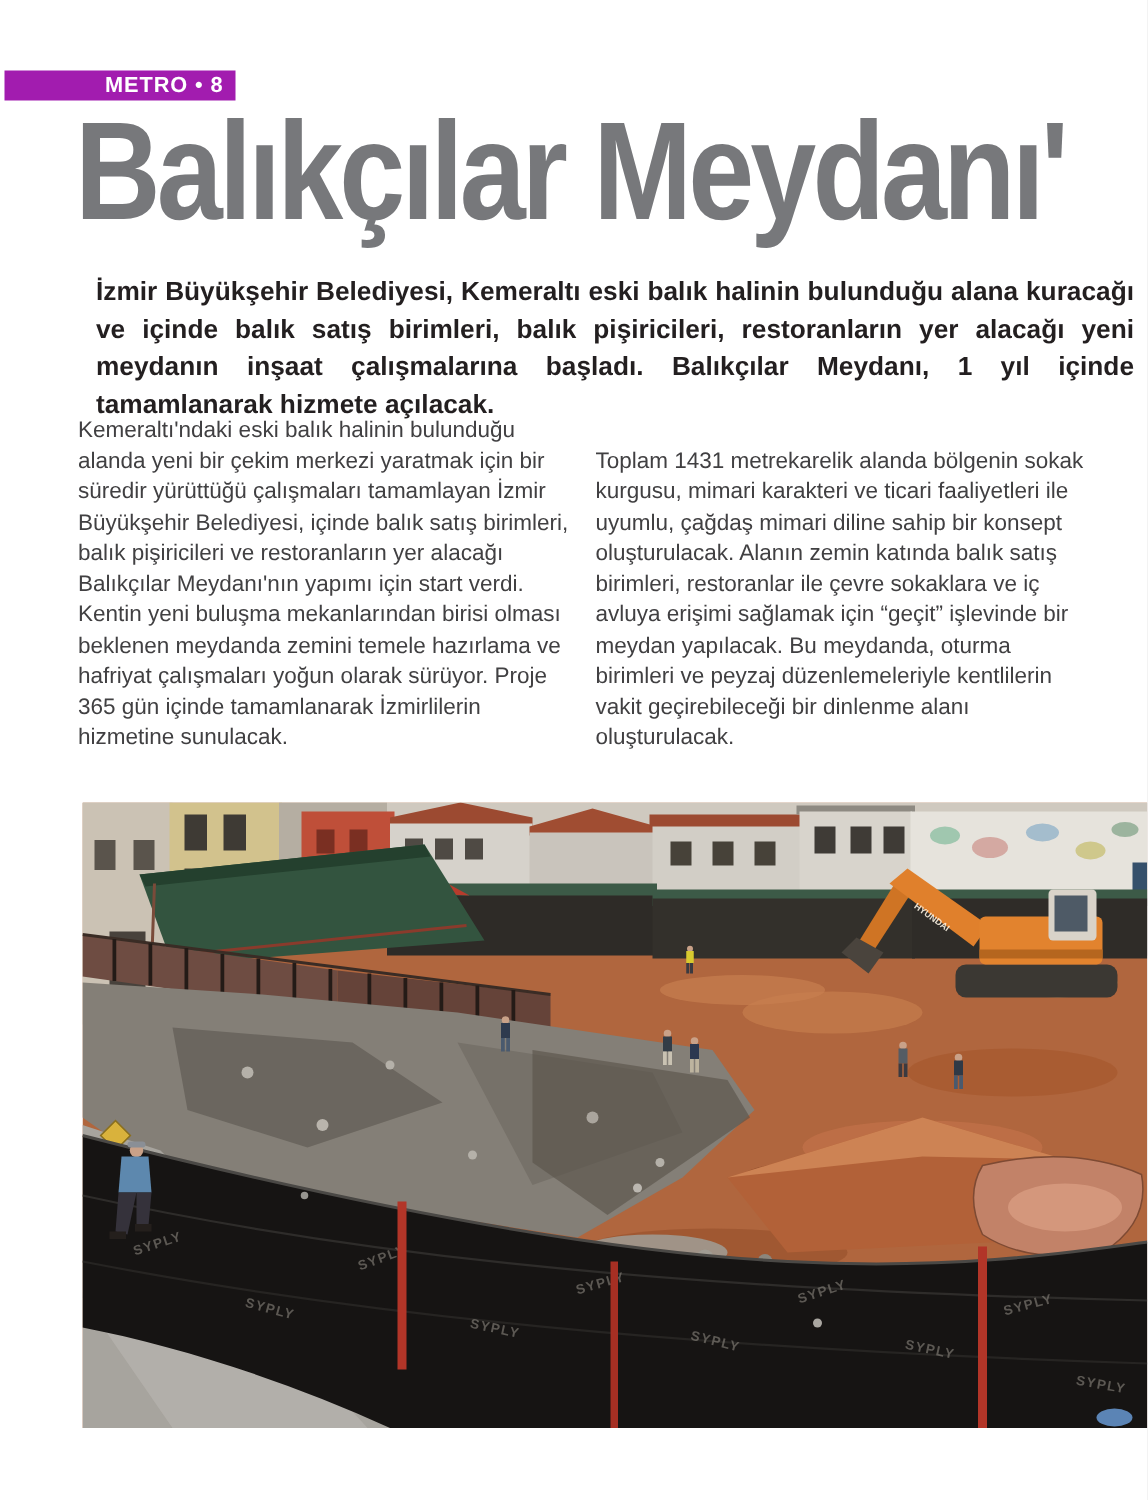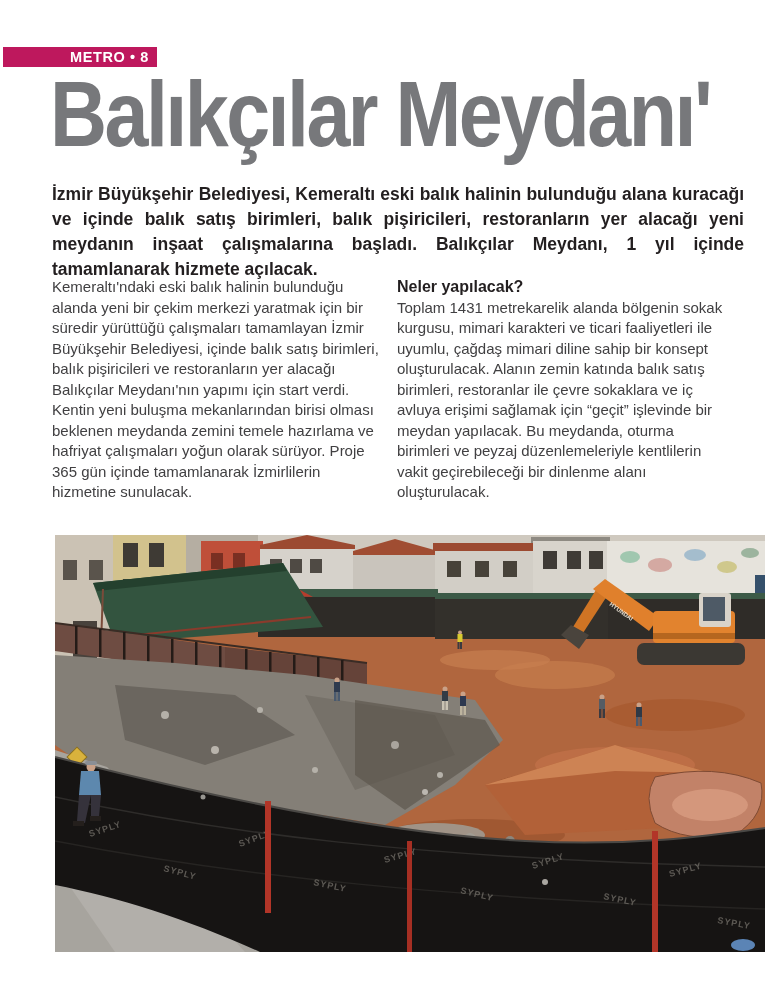--- a/index.html
+++ b/index.html
@@ -2,34 +2,34 @@
 <html><head>
 <meta charset="utf-8">
 <style>
   html,body { margin:0; padding:0; background:#e9e9e9; }
   .page {
     position:relative; width:765px; height:1000px; background:#ffffff;
     overflow:hidden; font-family:"Liberation Sans", sans-serif; margin:0 auto;
   }
   .masthead {
     position:absolute; left:3px; top:47px; width:154px; height:20px;
-    background:#be185d; color:#ffffff; font-weight:bold; font-size:14.5px;
+    background:#a21caf; color:#ffffff; font-weight:bold; font-size:14.5px;
     letter-spacing:0.6px; display:flex; align-items:center; justify-content:flex-end;
     padding-right:8px; box-sizing:border-box;
   }
   .headline {
     position:absolute; left:50px; top:64px; width:715px; height:108px; overflow:hidden;text-decoration:underline;
   }
   .headline-inner {
     display:inline-block; white-space:nowrap; font-weight:bold;
     font-size:93px; line-height:100px; letter-spacing:-3px; color:#77787b;
     transform:scaleX(0.85); transform-origin:0 0;
   }
   .lede {
-    position:absolute; left:52px; top:164px; width:692px;
+    position:absolute; left:64px; top:164px; width:692px;
     font-weight:bold; font-size:17.5px; line-height:25px; color:#231f20;
     text-align:justify;
   }
   .columns {
     position:absolute; left:52px; top:277px; width:692px;
     display:flex; gap:13px;align-items:flex-end;
   }
   .col { width:332px; font-size:15px; line-height:20.5px; color:#414042; }
   .col p { margin:0; }
   .col-heading { font-weight:bold; font-size:16px; color:#231f20; margin:0 0 7px 0; }
@@ -50,21 +50,20 @@
     <span class="headline-inner">Balıkçılar Meydanı'</span>
   </div>
 
   <p class="lede">İzmir Büyükşehir Belediyesi, Kemeraltı eski balık halinin bulunduğu alana kuracağı ve içinde balık satış birimleri, balık pişiricileri, restoranların yer alacağı yeni meydanın inşaat çalışmalarına başladı. Balıkçılar Meydanı, 1 yıl içinde tamamlanarak hizmete açılacak.</p>
 
   <div class="columns">
     <div class="col">
       <p>Kemeraltı'ndaki eski balık halinin bulunduğu alanda yeni bir çekim merkezi yaratmak için bir süredir yürüttüğü çalışmaları tamamlayan İzmir Büyükşehir Belediyesi, içinde balık satış birimleri, balık pişiricileri ve restoranların yer alacağı Balıkçılar Meydanı'nın yapımı için start verdi. Kentin yeni buluşma mekanlarından birisi olması beklenen meydanda zemini temele hazırlama ve hafriyat çalışmaları yoğun olarak sürüyor. Proje 365 gün içinde tamamlanarak İzmirlilerin hizmetine sunulacak.</p>
     </div>
     <div class="col">
-      <p class="col-heading">Neler yapılacak?</p>
       <p>Toplam 1431 metrekarelik alanda bölgenin sokak kurgusu, mimari karakteri ve ticari faaliyetleri ile uyumlu, çağdaş mimari diline sahip bir konsept oluşturulacak. Alanın zemin katında balık satış birimleri, restoranlar ile çevre sokaklara ve iç avluya erişimi sağlamak için “geçit” işlevinde bir meydan yapılacak. Bu meydanda, oturma birimleri ve peyzaj düzenlemeleriyle kentlilerin vakit geçirebileceği bir dinlenme alanı oluşturulacak.</p>
     </div>
   </div>
 
   <div class="photo-wrap">
     <svg width="710" height="417" viewBox="0 0 710 417" role="img" aria-label="Balıkçılar Meydanı şantiyesi - hafriyat çalışması">
 
       <rect x="0" y="0" width="710" height="417" fill="#b0663e"></rect>
 
       <rect x="0" y="0" width="710" height="92" fill="#cfc9bf"></rect>

